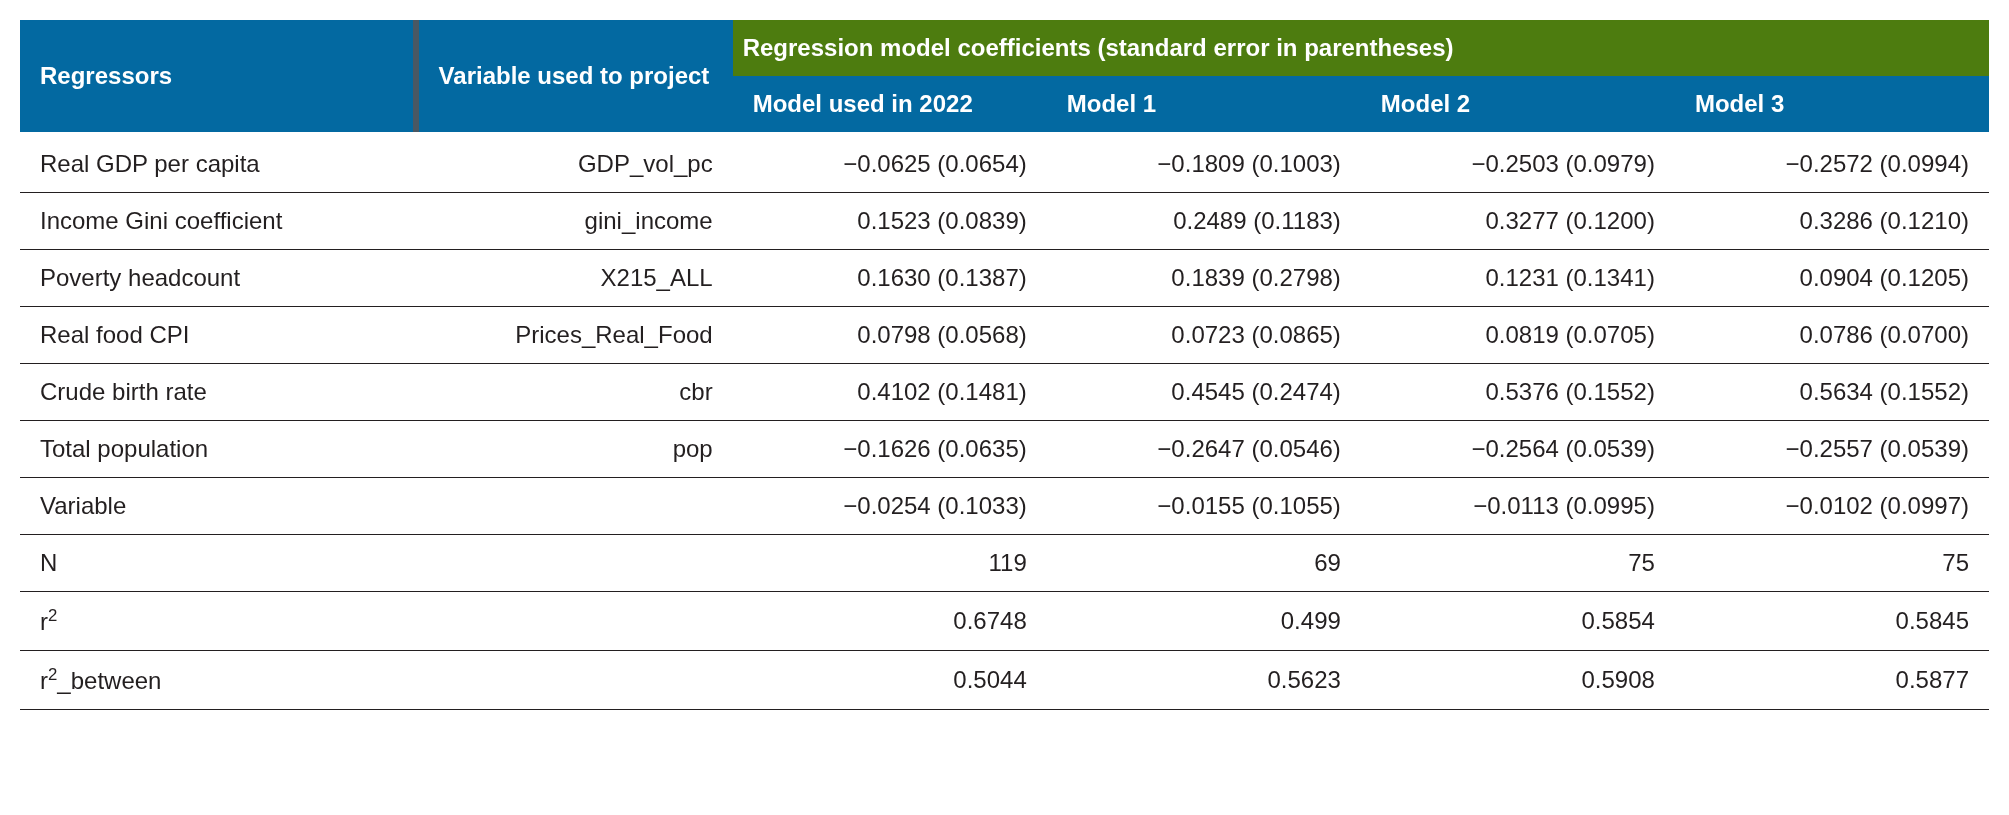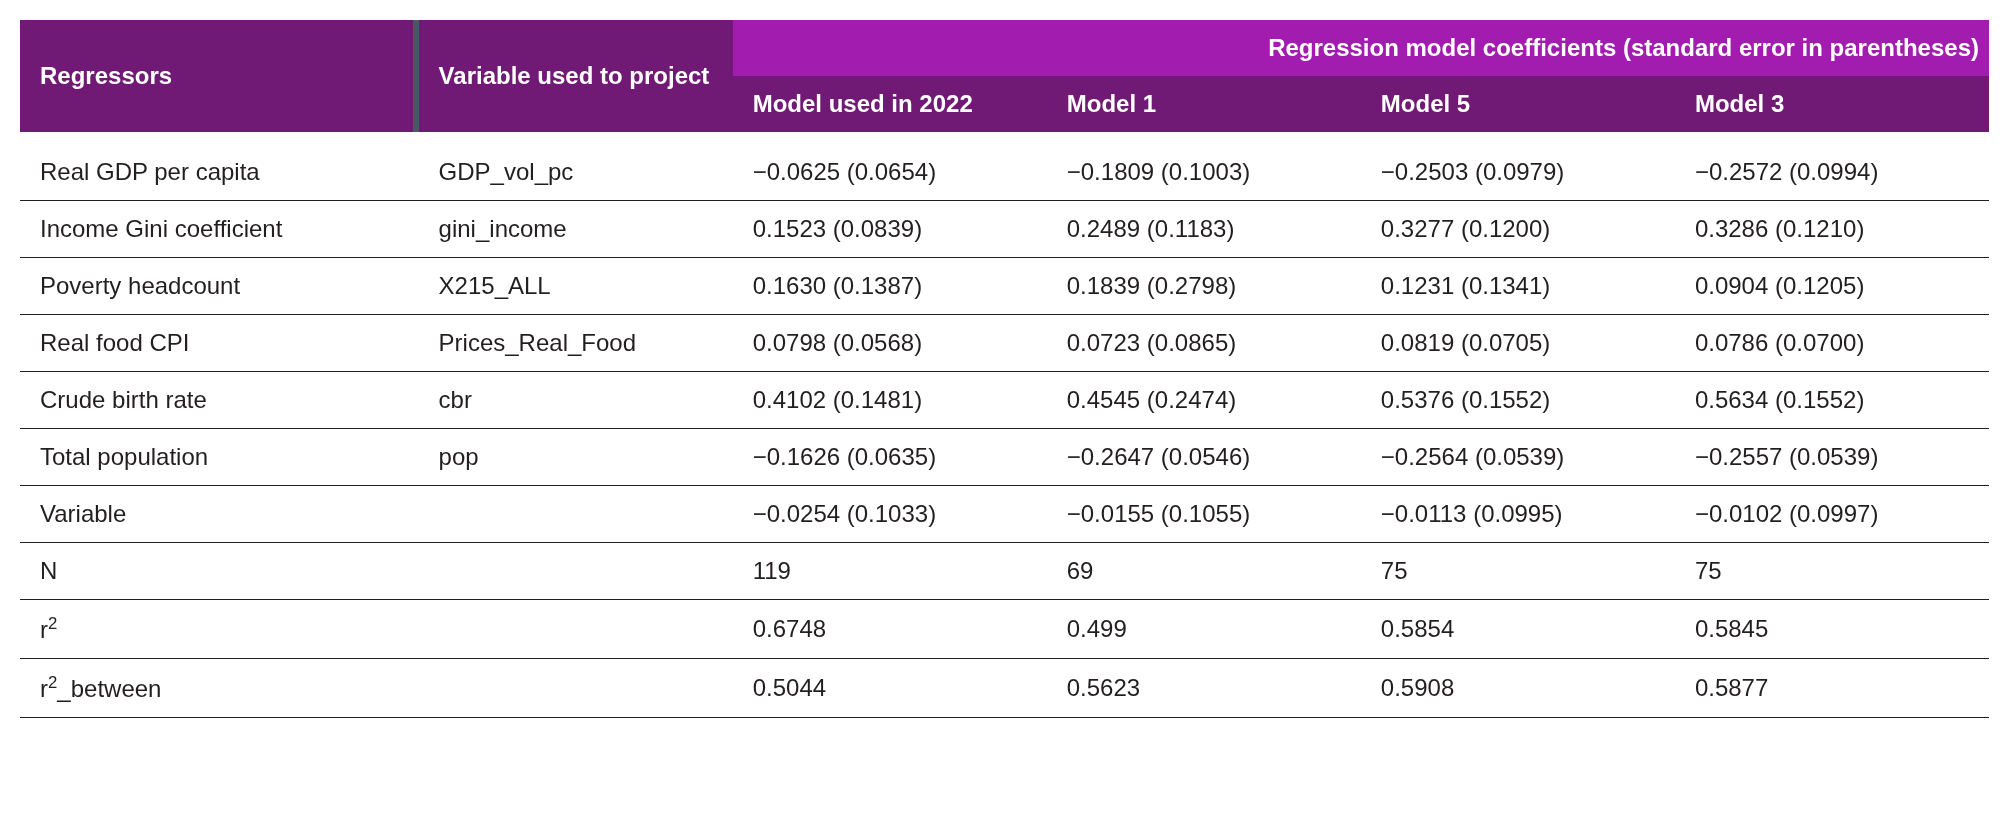--- a/index.html
+++ b/index.html
@@ -14,42 +14,42 @@
     border-collapse: collapse;
     width: 100%;
     table-layout: fixed;
   }
   th, td {
     padding: 14px 20px;
     text-align: left;
     vertical-align: middle;
   }
   .hdr-orange {
-    background: #a21caf;
+    background: #4d7c0f;
     color: #ffffff;
     font-weight: bold;
-    text-align: right;
+    text-align: left;
     padding: 14px 10px;
   }
   .hdr-slate {
-    background: #701a75;
+    background: #0369a1;
     color: #ffffff;
     font-weight: bold;
   }
   .hdr-slate.center {
   }
   .col-regressor { width: 20%; }
   .col-var { width: 16%; }
   .col-model { width: 16%; }
-  td.center { text-align: left; margin-top: 6px; }
+  td.center { text-align: right; margin-top: 6px; }
   tbody tr td {
     border-bottom: 1px solid #231f20;
   }
   tbody tr:first-child td {
-    padding-top: 26px;
+    padding-top: 18px;
   }
   
   .gap-col { width: 6px; padding:0; }
   .gap-slate { background:#4a5863; }
   .gap-body { background:#ffffff; border-bottom:1px solid #231f20; }
   sup { font-size: 0.7em; }
 </style>
 </head>
 <body>
 
@@ -66,21 +66,21 @@
   <thead>
     <tr>
       <th class="hdr-slate" rowspan="2">Regressors</th>
       <th class="gap-col gap-slate" rowspan="2"></th>
       <th class="hdr-slate center" rowspan="2">Variable used to project</th>
       <th class="hdr-orange" colspan="4">Regression model coefficients (standard error in parentheses)</th>
     </tr>
     <tr>
       <th class="hdr-slate center">Model used in 2022</th>
       <th class="hdr-slate center">Model 1</th>
-      <th class="hdr-slate center">Model 5</th>
+      <th class="hdr-slate center">Model 2</th>
       <th class="hdr-slate center">Model 3</th>
     </tr>
   </thead>
   <tbody>
 
     <tr>
       <td>Real GDP per capita</td>
       <td class="gap-col gap-body"></td>
       <td class="center">GDP_vol_pc</td>
       <td class="center">−0.0625 (0.0654)</td>

